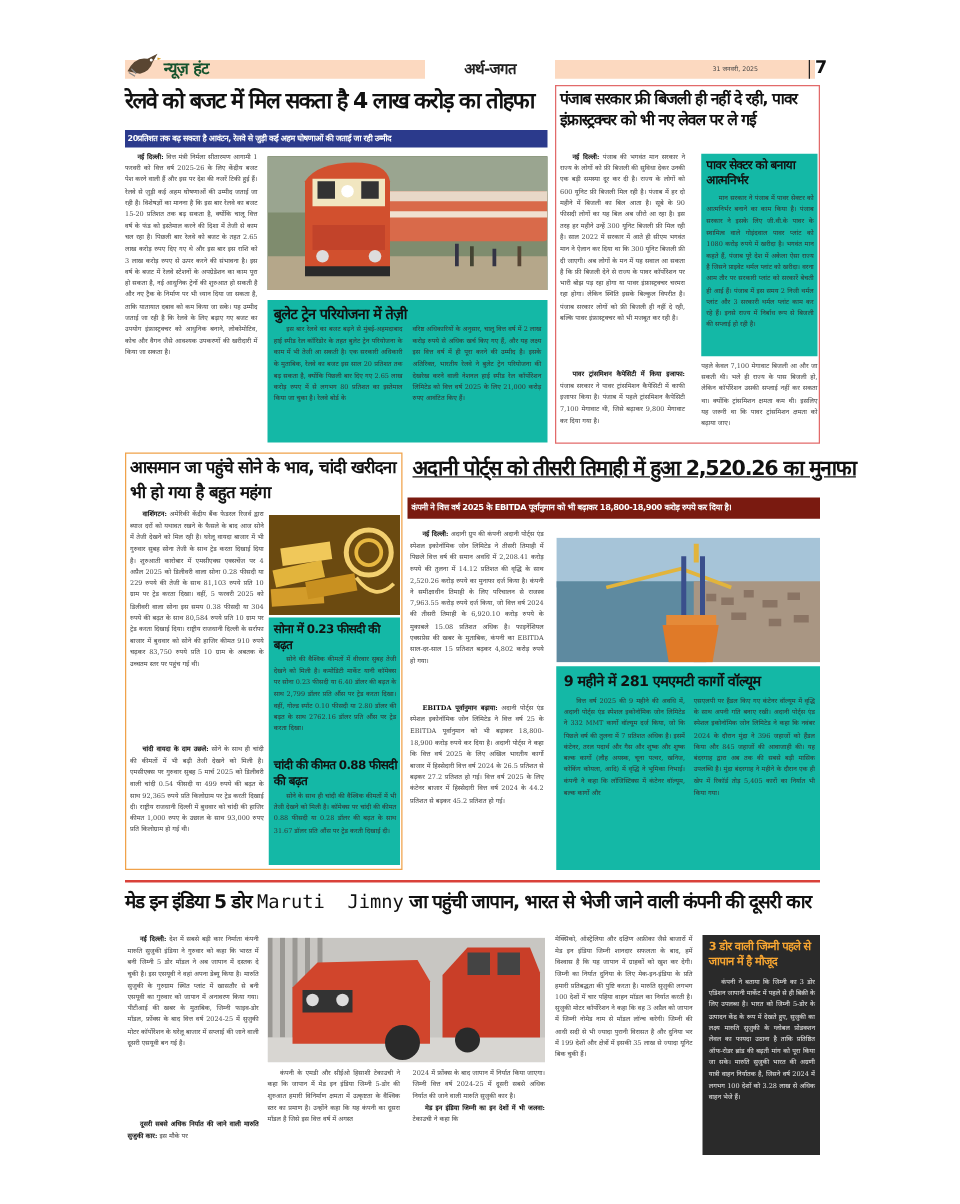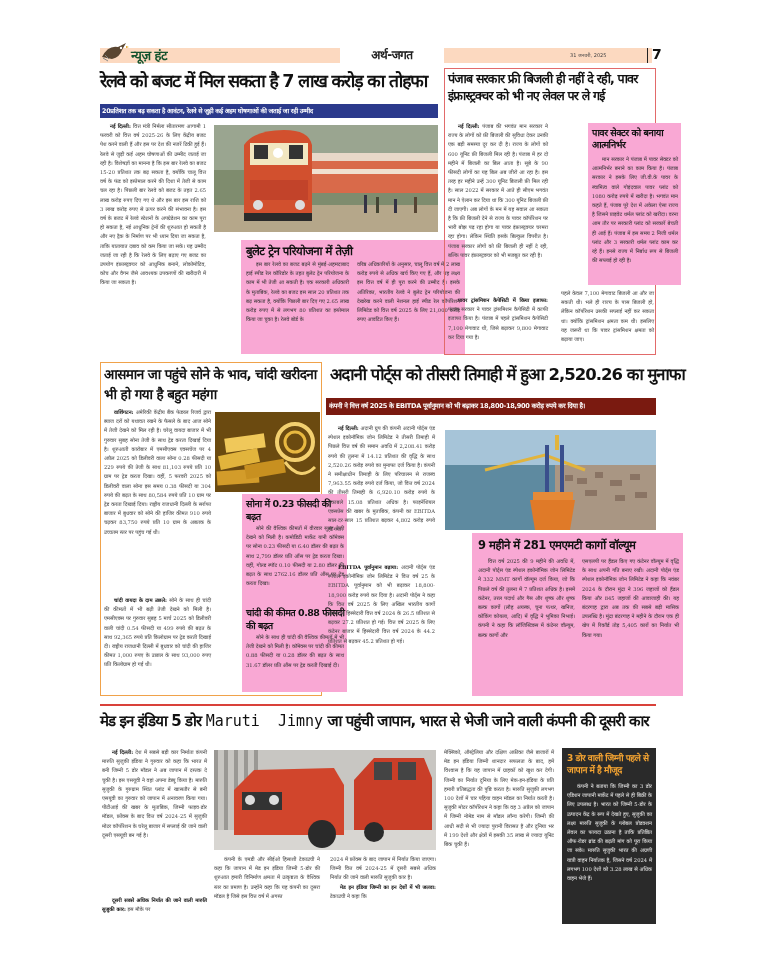--- a/index.html
+++ b/index.html
@@ -2,21 +2,21 @@
 <html><head>
 <meta charset="utf-8">
 <style>
   * { box-sizing: border-box; margin: 0; padding: 0; }
   body { width: 768px; height: 963px; background: #fff; font-family: "DejaVu Sans", sans-serif; position: relative; overflow: hidden; color: #222; }
   .abs { position: absolute; }
   .body-text { font-size: 5.2px; line-height: 9.2px; color: #444; text-align: justify; font-family: "DejaVu Serif", serif; }
   .body-text b { color: #111; }
   .head { font-family: "DejaVu Sans", sans-serif; font-weight: bold; color: #111; letter-spacing: -0.5px; }
   .band { background: #fcd9c0; }
-  .orange-box { background: #f9a8d4; margin-left: 27px; }
+  .orange-box { background: #14b8a6; }
   .indent { text-indent: 10px; }
   svg { display: block; }
 </style>
 </head>
 <body>
 
 <div class="abs band" style="left:100px;top:48px;width:240px;height:15px;"></div>
 <div class="abs band" style="left:444px;top:48px;width:208px;height:15px;"></div>
 <div class="abs" style="left:100px;top:41px;width:30px;height:22px;">
   <svg width="30" height="22" viewBox="0 0 30 22">
@@ -28,21 +28,21 @@
 </div>
 <div class="abs head" style="left:131px;top:47px;font-size:13px;line-height:17px;">
   <span style="color:#14532d;">न्यूज़</span>
   <span style="color:#14532d;">हंट</span>
 </div>
 <div class="abs head" style="left:340px;top:47px;width:104px;text-align:center;font-size:12px;line-height:17px;color:#222;">अर्थ-जगत</div>
 <div class="abs" style="left:570px;top:52px;font-size:5px;color:#444;">31 जनवरी, 2025</div>
 <div class="abs" style="left:647px;top:48px;width:1px;height:15px;background:#222;"></div>
 <div class="abs head" style="left:652px;top:46px;font-size:14px;">7</div>
 
-<div class="abs head" style="left:100px;top:68px;width:340px;font-size:17.5px;line-height:26px;white-space:nowrap;letter-spacing:-1.2px;">रेलवे को बजट में मिल सकता है 7 लाख करोड़ का तोहफा</div>
+<div class="abs head" style="left:100px;top:68px;width:340px;font-size:17.5px;line-height:26px;white-space:nowrap;letter-spacing:-1.2px;">रेलवे को बजट में मिल सकता है 4 लाख करोड़ का तोहफा</div>
 <div class="abs" style="left:100px;top:104px;width:338px;height:14px;background:#2b3a8c;"></div>
 <div class="abs head" style="left:102px;top:106px;width:336px;font-size:6.4px;line-height:10px;color:#fff;white-space:nowrap;overflow:hidden;letter-spacing:-0.3px;">20प्रतिशत तक बढ़ सकता है आवंटन, रेलवे से जुड़ी कई अहम घोषणाओं की जताई जा रही उम्मीद</div>
 
 <div class="abs body-text indent" style="left:100px;top:122px;width:106px;">
   <b>नई दिल्ली:</b>
   <span>वित्त मंत्री निर्मला सीतारमण आगामी 1 फरवरी को वित्त वर्ष 2025-26 के लिए केंद्रीय बजट पेश करने वाली हैं और इस पर देश की नजरें टिकी हुई हैं। रेलवे से जुड़ी कई अहम घोषणाओं की उम्मीद जताई जा रही है। विशेषज्ञों का मानना है कि इस बार रेलवे का बजट 15-20 प्रतिशत तक बढ़ सकता है, क्योंकि चालू वित्त वर्ष के फंड को इस्तेमाल करने की दिशा में तेजी से काम चल रहा है। पिछली बार रेलवे को बजट के तहत 2.65 लाख करोड़ रुपए दिए गए थे और इस बार इस राशि को 3 लाख करोड़ रुपए से ऊपर करने की संभावना है। इस वर्ष के बजट में रेलवे स्टेशनों के अपग्रेडेशन का काम पूरा हो सकता है, नई आधुनिक ट्रेनों की शुरुआत हो सकती है और नए ट्रैक के निर्माण पर भी ध्यान दिया जा सकता है, ताकि यातायात दबाव को कम किया जा सके। यह उम्मीद जताई जा रही है कि रेलवे के लिए बढ़ाए गए बजट का उपयोग इंफ्रास्ट्रक्चर को आधुनिक बनाने, लोकोमोटिव, कोच और वैगन जैसे आवश्यक उपकरणों की खरीदारी में किया जा सकता है।</span>
 </div>
 
 <div class="abs" style="left:214px;top:125px;width:224px;height:107px;overflow:hidden;background:#6c7a5a;">
   <svg width="224" height="107" viewBox="0 0 224 107">
@@ -112,21 +112,21 @@
     <path d="M70 50 Q85 70 100 55" stroke="#f3d070" stroke-width="3" fill="none"></path>
   </svg>
 </div>
 <div class="abs orange-box" style="left:215px;top:494px;width:105px;height:198px;">
   <div class="head" style="position:absolute;left:4px;top:3px;width:100px;font-size:9.5px;line-height:13px;">सोना में 0.23 फीसदी की बढ़त</div>
   <div class="body-text indent" style="position:absolute;left:4px;top:30px;width:98px;color:#333;">सोने की वैश्विक कीमतों में वीरवार सुबह तेजी देखने को मिली है। कमोडिटी मार्केट यानी कॉमेक्स पर सोना 0.23 फीसदी या 6.40 डॉलर की बढ़त के साथ 2,799 डॉलर प्रति औंस पर ट्रेड करता दिखा। वहीं, गोल्ड स्पॉट 0.10 फीसदी या 2.80 डॉलर की बढ़त के साथ 2762.16 डॉलर प्रति औंस पर ट्रेड करता दिखा।</div>
   <div class="head" style="position:absolute;left:4px;top:112px;width:100px;font-size:9.5px;line-height:13px;">चांदी की कीमत 0.88 फीसदी की बढ़त</div>
   <div class="body-text indent" style="position:absolute;left:4px;top:139px;width:98px;color:#333;">सोने के साथ ही चांदी की वैश्विक कीमतों में भी तेजी देखने को मिली है। कॉमेक्स पर चांदी की कीमत 0.88 फीसदी या 0.28 डॉलर की बढ़त के साथ 31.67 डॉलर प्रति औंस पर ट्रेड करती दिखाई दी।</div>
 </div>
 
-<div class="abs head" style="left:330px;top:362px;width:330px;font-size:16.5px;line-height:26px;white-space:nowrap;letter-spacing:-1px;">अदानी पोर्ट्स को तीसरी तिमाही में हुआ 2,520.26 का मुनाफा</div>
+<div class="abs head" style="left:330px;top:362px;width:330px;font-size:16.5px;line-height:26px;white-space:nowrap;letter-spacing:-1px;text-decoration:underline;">अदानी पोर्ट्स को तीसरी तिमाही में हुआ 2,520.26 का मुनाफा</div>
 <div class="abs" style="left:326px;top:398px;width:330px;height:17px;background:#7a1a10;"></div>
 <div class="abs head" style="left:329px;top:401px;width:326px;font-size:6.6px;line-height:11px;color:#fff;white-space:nowrap;overflow:hidden;letter-spacing:-0.3px;">कंपनी ने वित्त वर्ष 2025 के EBITDA पूर्वानुमान को भी बढ़ाकर 18,800-18,900 करोड़ रुपये कर दिया है।</div>
 <div class="abs body-text indent" style="left:328px;top:424px;width:107px;">
   <b>नई दिल्ली:</b>
   <span>अदानी ग्रुप की कंपनी अदानी पोर्ट्स एंड स्पेशल इकोनॉमिक जोन लिमिटेड ने तीसरी तिमाही में पिछले वित्त वर्ष की समान अवधि में 2,208.41 करोड़ रुपये की तुलना में 14.12 प्रतिशत की वृद्धि के साथ 2,520.26 करोड़ रुपये का मुनाफा दर्ज किया है। कंपनी ने समीक्षाधीन तिमाही के लिए परिचालन से राजस्व 7,963.55 करोड़ रुपये दर्ज किया, जो वित्त वर्ष 2024 की तीसरी तिमाही के 6,920.10 करोड़ रुपये के मुकाबले 15.08 प्रतिशत अधिक है। फाइनेंशियल एक्सप्रेस की खबर के मुताबिक, कंपनी का EBITDA साल-दर-साल 15 प्रतिशत बढ़कर 4,802 करोड़ रुपये हो गया।</span>
 </div>
 <div class="abs body-text indent" style="left:328px;top:563px;width:107px;">
   <b>EBITDA पूर्वानुमान बढ़ाया:</b>
   <span>अदानी पोर्ट्स एंड स्पेशल इकोनॉमिक जोन लिमिटेड ने वित्त वर्ष 25 के EBITDA पूर्वानुमान को भी बढ़ाकर 18,800-18,900 करोड़ रुपये कर दिया है। अदानी पोर्ट्स ने कहा कि वित्त वर्ष 2025 के लिए अखिल भारतीय कार्गो बाजार में हिस्सेदारी वित्त वर्ष 2024 के 26.5 प्रतिशत से बढ़कर 27.2 प्रतिशत हो गई। वित्त वर्ष 2025 के लिए कंटेनर बाजार में हिस्सेदारी वित्त वर्ष 2024 के 44.2 प्रतिशत से बढ़कर 45.2 प्रतिशत हो गई।</span>
 </div>

